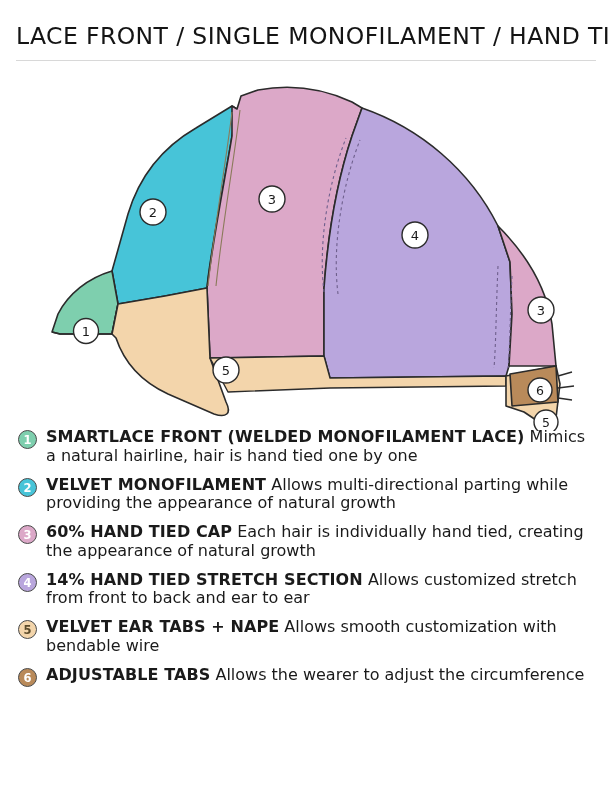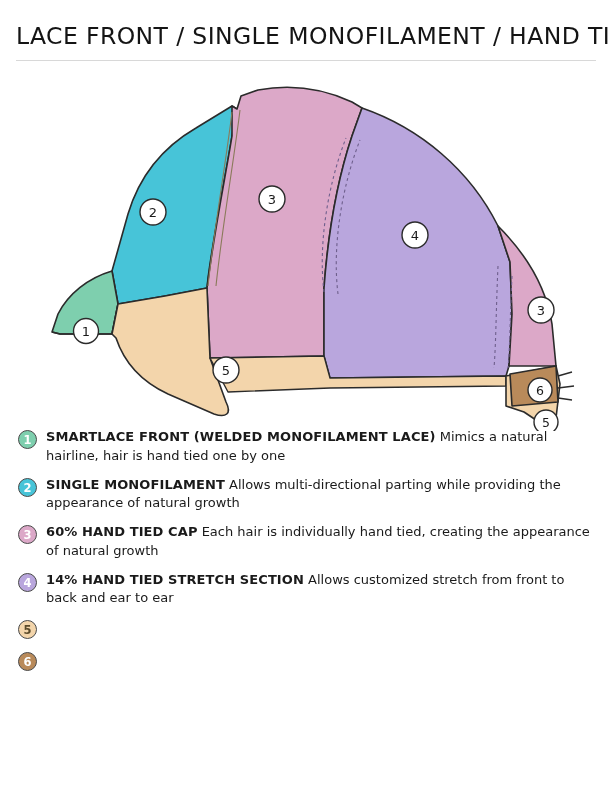--- a/index.html
+++ b/index.html
@@ -73,21 +73,21 @@
     font-size: 11.5px;
     font-weight: 700;
     line-height: 19px;
     text-align: center;
     margin-right: 9px;
     margin-top: 2px;
     box-sizing: border-box;
     font-family: "DejaVu Sans", sans-serif;
   }
   .legend-text {
-    font-size: 13px;
+    font-size: 16px;
     line-height: 18.5px;
     color: #1a1a1a;
     max-width: 552px;
   }
   .legend-text .lead {
     font-weight: 700;
     letter-spacing: 0.1px;
   }
   .legend-text .desc {
     font-weight: 400;
@@ -180,21 +180,21 @@
       <div class="bullet" style="background:#7ecfae;">1</div>
       <div class="legend-text">
         <span class="lead">SMARTLACE FRONT (WELDED MONOFILAMENT LACE)</span>
         <span class="desc">Mimics a natural hairline, hair is hand tied one by one</span>
       </div>
     </div>
 
     <div class="legend-row">
       <div class="bullet" style="background:#47c4d8;">2</div>
       <div class="legend-text">
-        <span class="lead">SINGLE MONOFILAMENT</span>
+        <span class="lead">VELVET MONOFILAMENT</span>
         <span class="desc">Allows multi-directional parting while providing the appearance of natural growth</span>
       </div>
     </div>
 
     <div class="legend-row">
       <div class="bullet" style="background:#dca8c8;">3</div>
       <div class="legend-text">
         <span class="lead">60% HAND TIED CAP</span>
         <span class="desc">Each hair is individually hand tied, creating the appearance of natural growth</span>
       </div>
@@ -203,20 +203,28 @@
     <div class="legend-row">
       <div class="bullet" style="background:#b9a6dd;">4</div>
       <div class="legend-text">
         <span class="lead">14% HAND TIED STRETCH SECTION</span>
         <span class="desc">Allows customized stretch from front to back and ear to ear</span>
       </div>
     </div>
 
     <div class="legend-row">
       <div class="bullet" style="background:#f3d5ab;color:#5a4a2a;">5</div>
+      <div class="legend-text">
+        <span class="lead">VELVET EAR TABS + NAPE</span>
+        <span class="desc">Allows smooth customization with bendable wire</span>
+      </div>
     </div>
 
     <div class="legend-row">
       <div class="bullet" style="background:#b98a5a;">6</div>
+      <div class="legend-text">
+        <span class="lead">ADJUSTABLE TABS</span>
+        <span class="desc">Allows the wearer to adjust the circumference</span>
+      </div>
     </div>
 
   </div>
 </div>
 
 </body></html>

